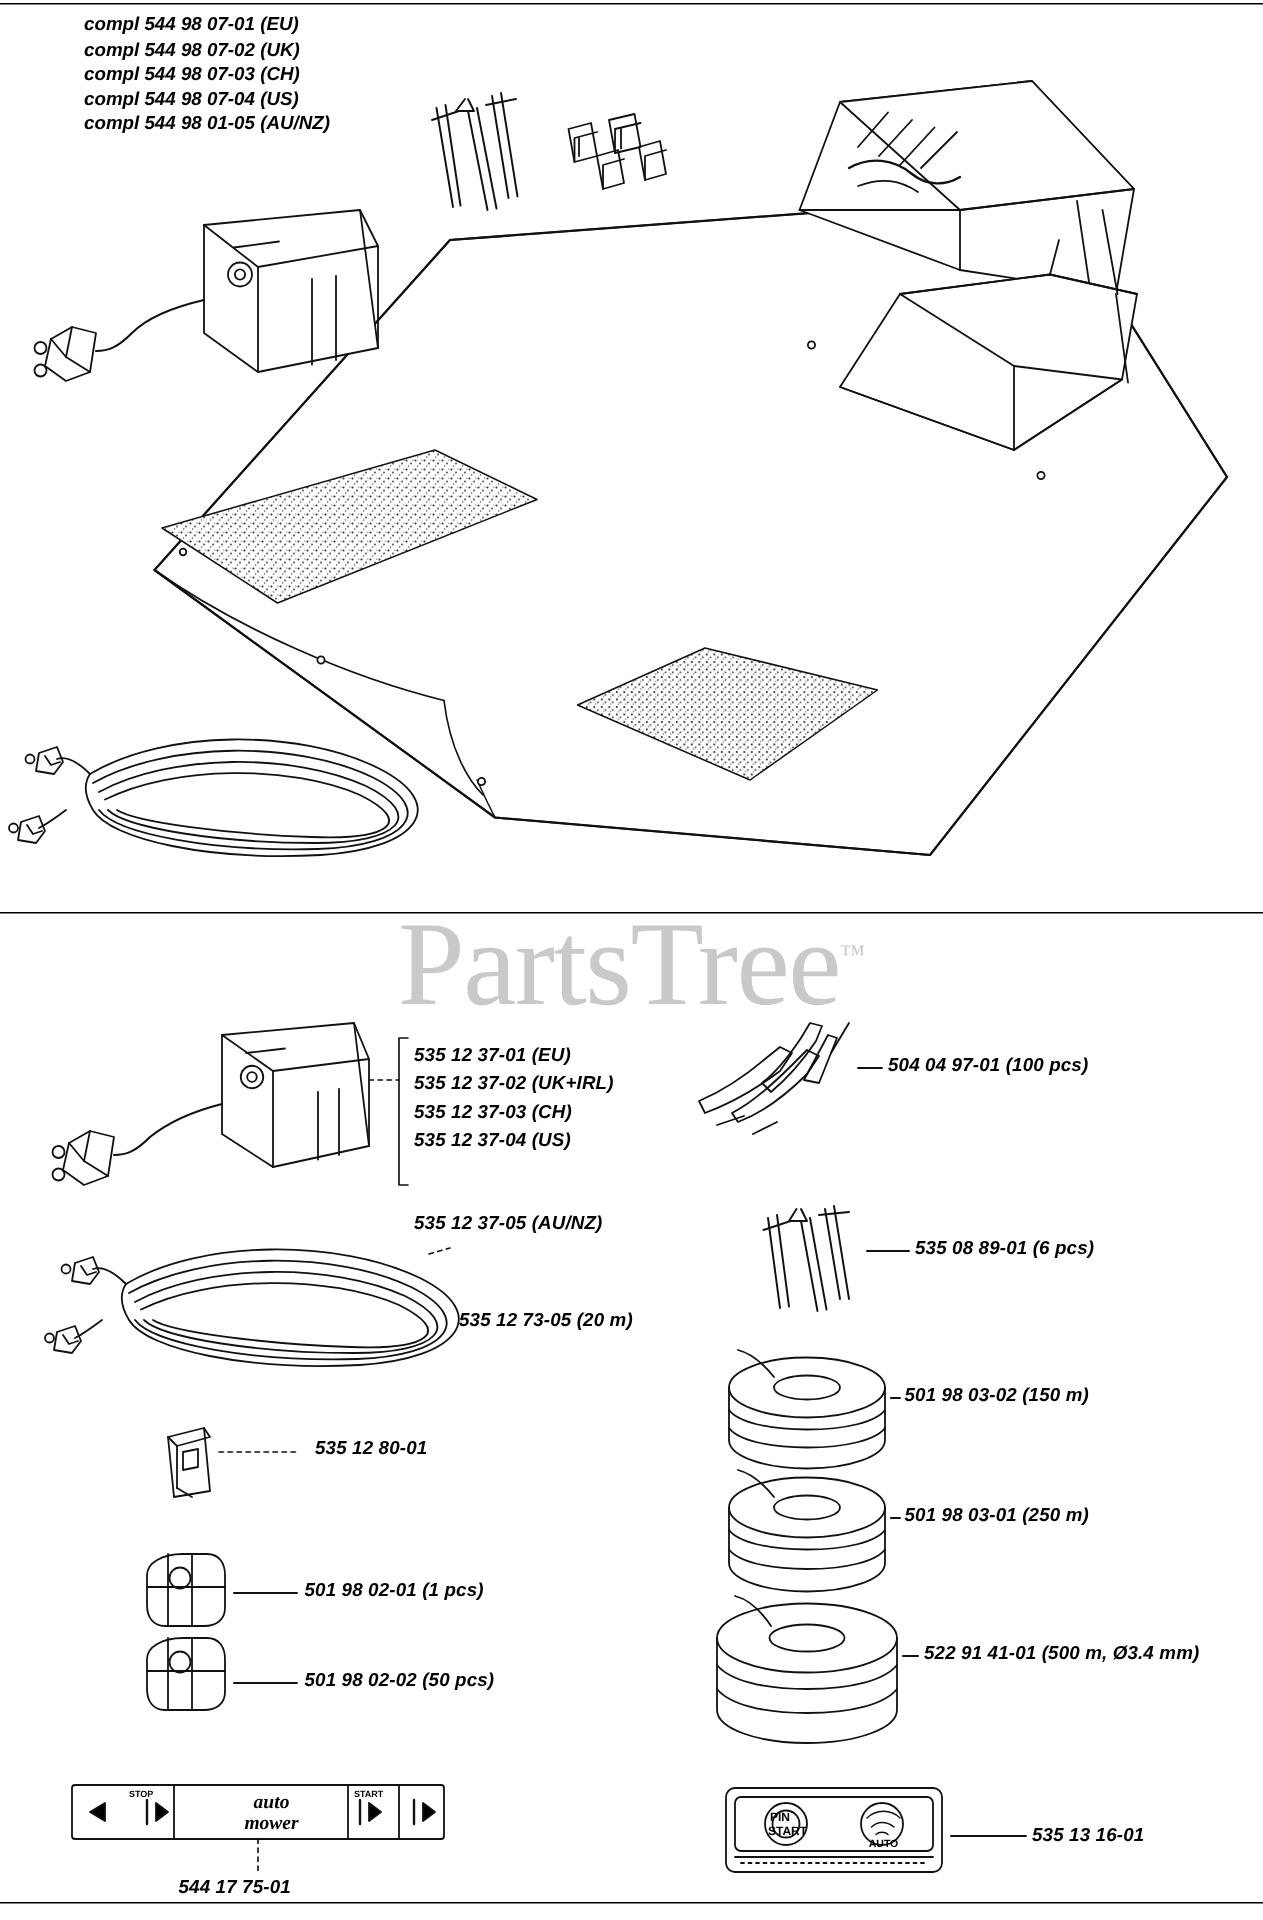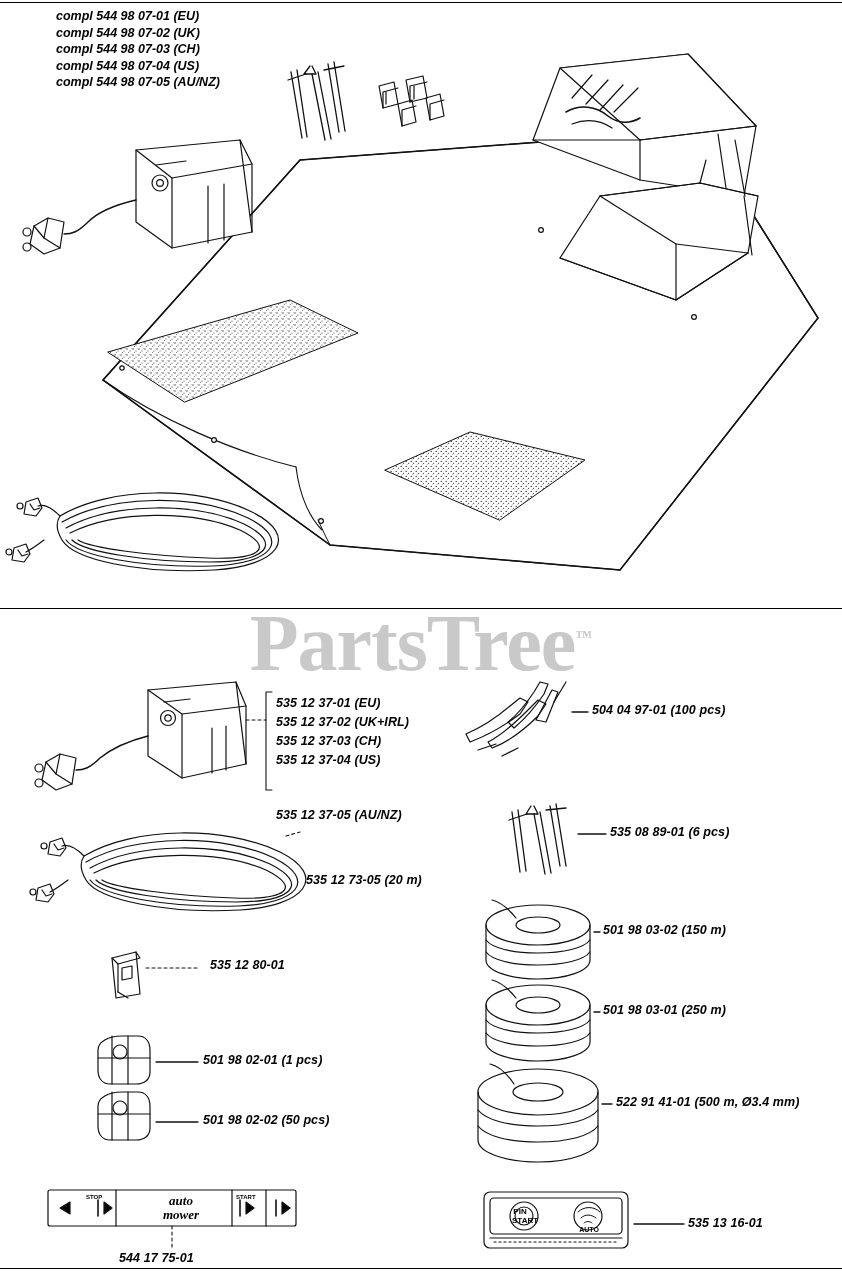--- a/index.html
+++ b/index.html
@@ -55,21 +55,21 @@
 
   
   #watermark {
     position: absolute;
     left: 0;
     top: 598px;
     width: 842px;
     text-align: center;
     font-family: "Liberation Serif", serif;
     font-size: 80px;
-    font-weight: bold;
+    font-weight: normal;
     color: #c9c9c9;
     letter-spacing: -1px;
     user-select: none;
   }
   #watermark .tm {
     font-size: 17px;
     vertical-align: super;
     letter-spacing: 0;
   }
 
@@ -89,21 +89,21 @@
 
   <div class="divider" id="divider-top"></div>
   <div class="divider" id="divider-mid"></div>
   <div class="divider" id="divider-bottom"></div>
 
   <div id="variant-list">
     <div>compl 544 98 07-01 (EU)</div>
     <div>compl 544 98 07-02 (UK)</div>
     <div>compl 544 98 07-03 (CH)</div>
     <div>compl 544 98 07-04 (US)</div>
-    <div>compl 544 98 07-05 (AU/NZ)</div>
+    <div>compl 544 98 01-05 (AU/NZ)</div>
   </div>
 
   <svg class="art" viewBox="0 0 842 1280">
     <defs>
       <pattern id="gravel" width="6" height="6" patternUnits="userSpaceOnUse">
         <rect width="6" height="6" fill="#fff"></rect>
         <circle cx="1" cy="1" r="0.7" fill="#333"></circle>
         <circle cx="4" cy="3" r="0.6" fill="#444"></circle>
         <circle cx="2.4" cy="4.6" r="0.5" fill="#555"></circle>
         <circle cx="5.2" cy="0.7" r="0.45" fill="#666"></circle>

